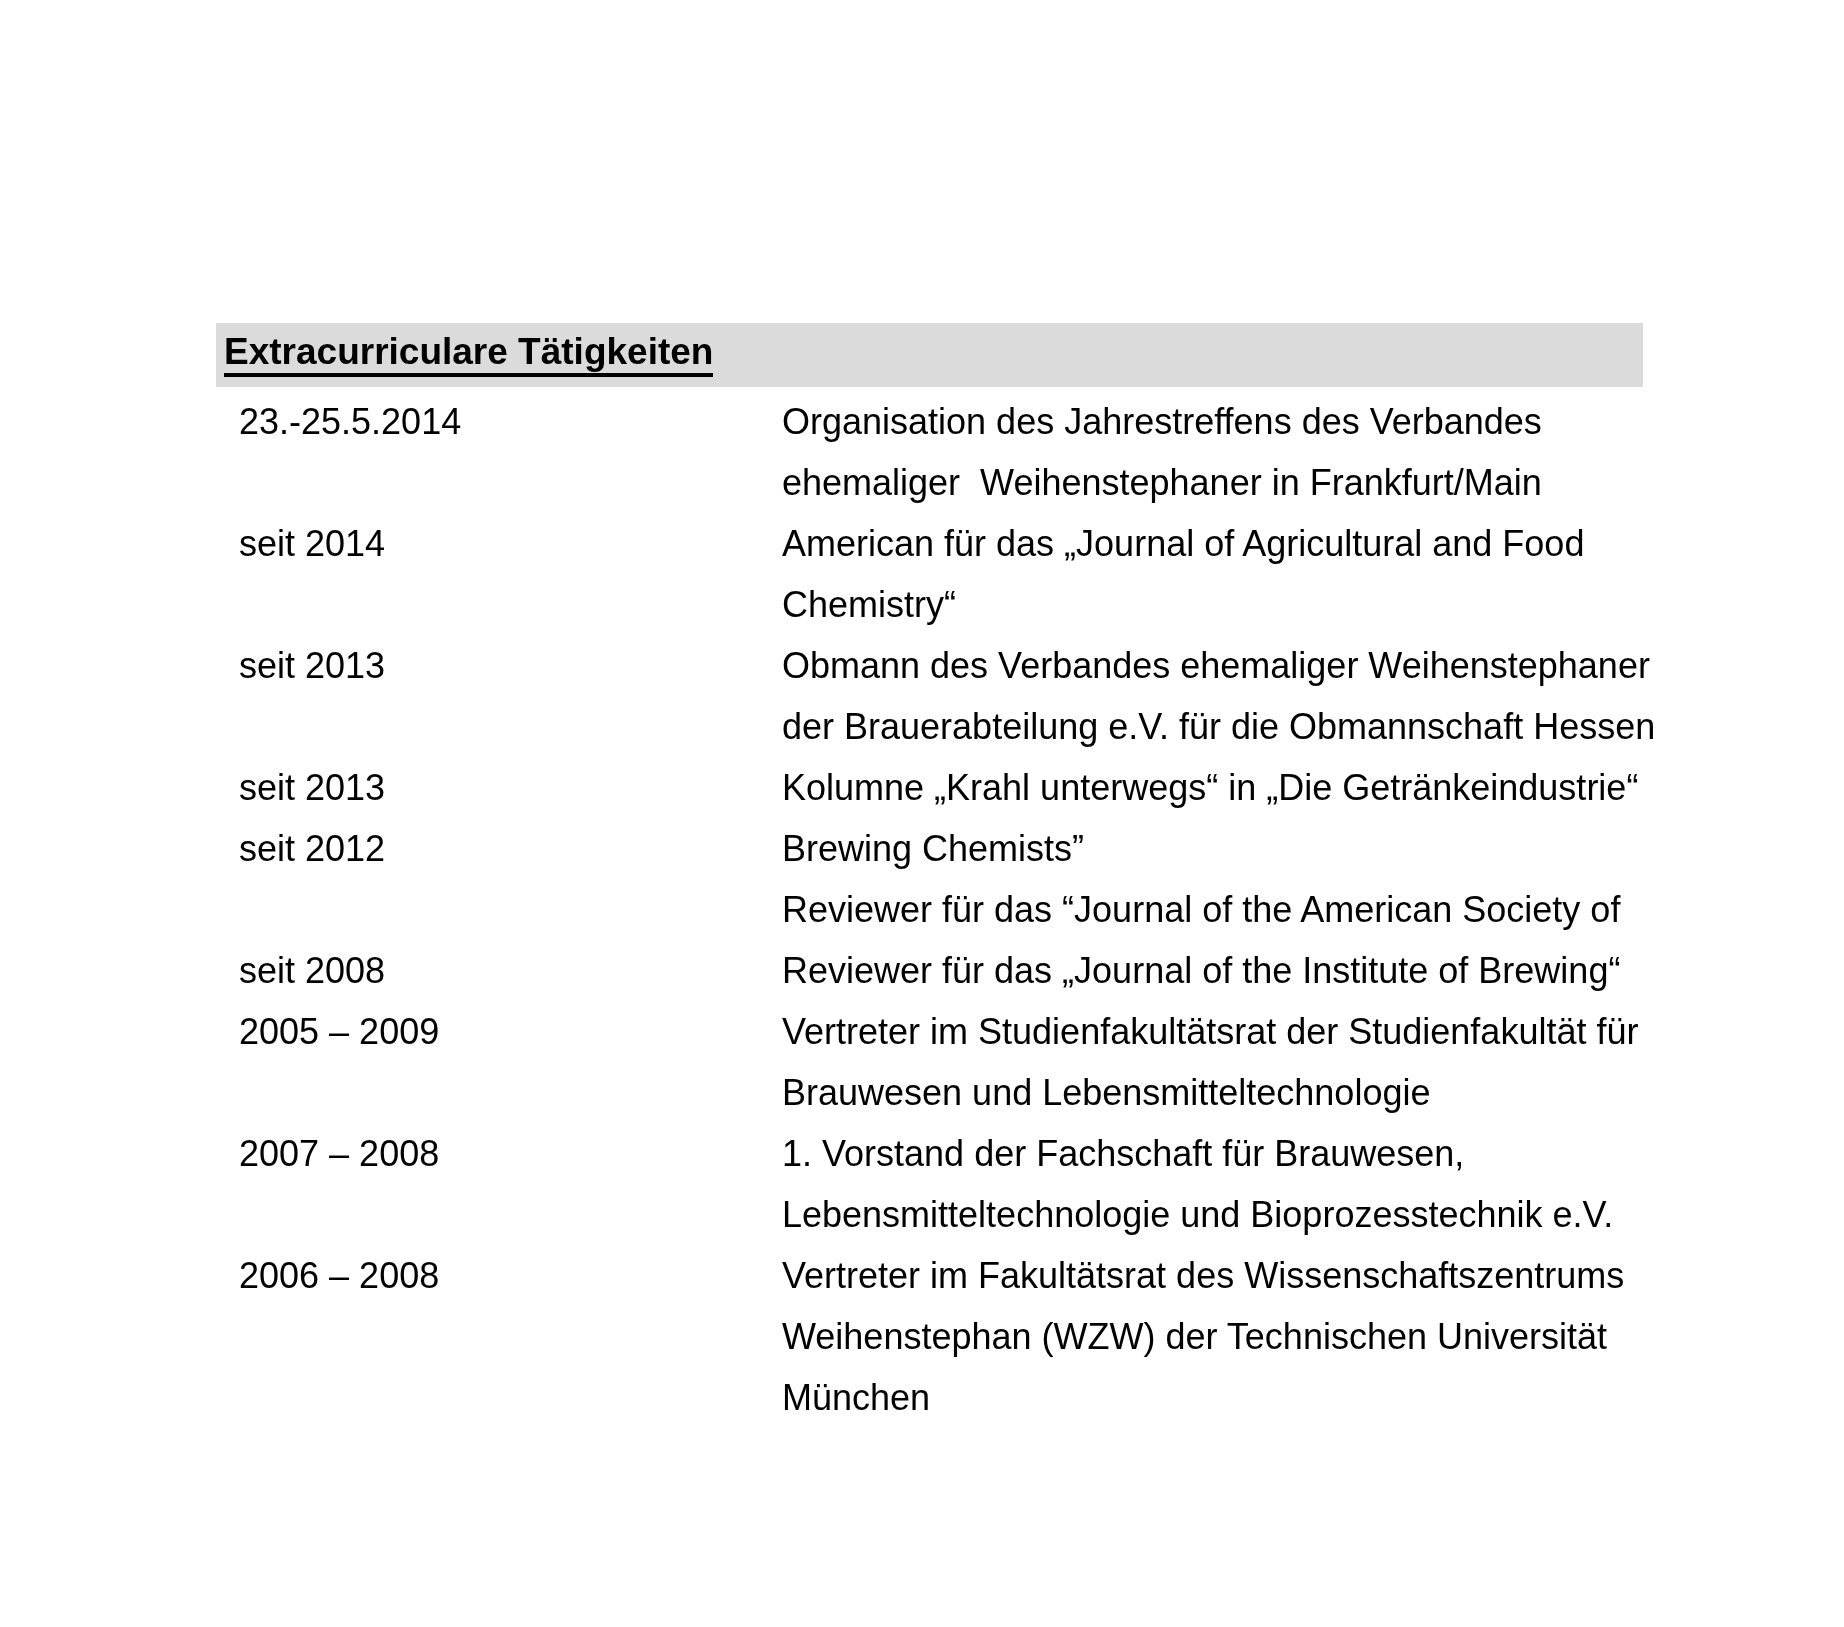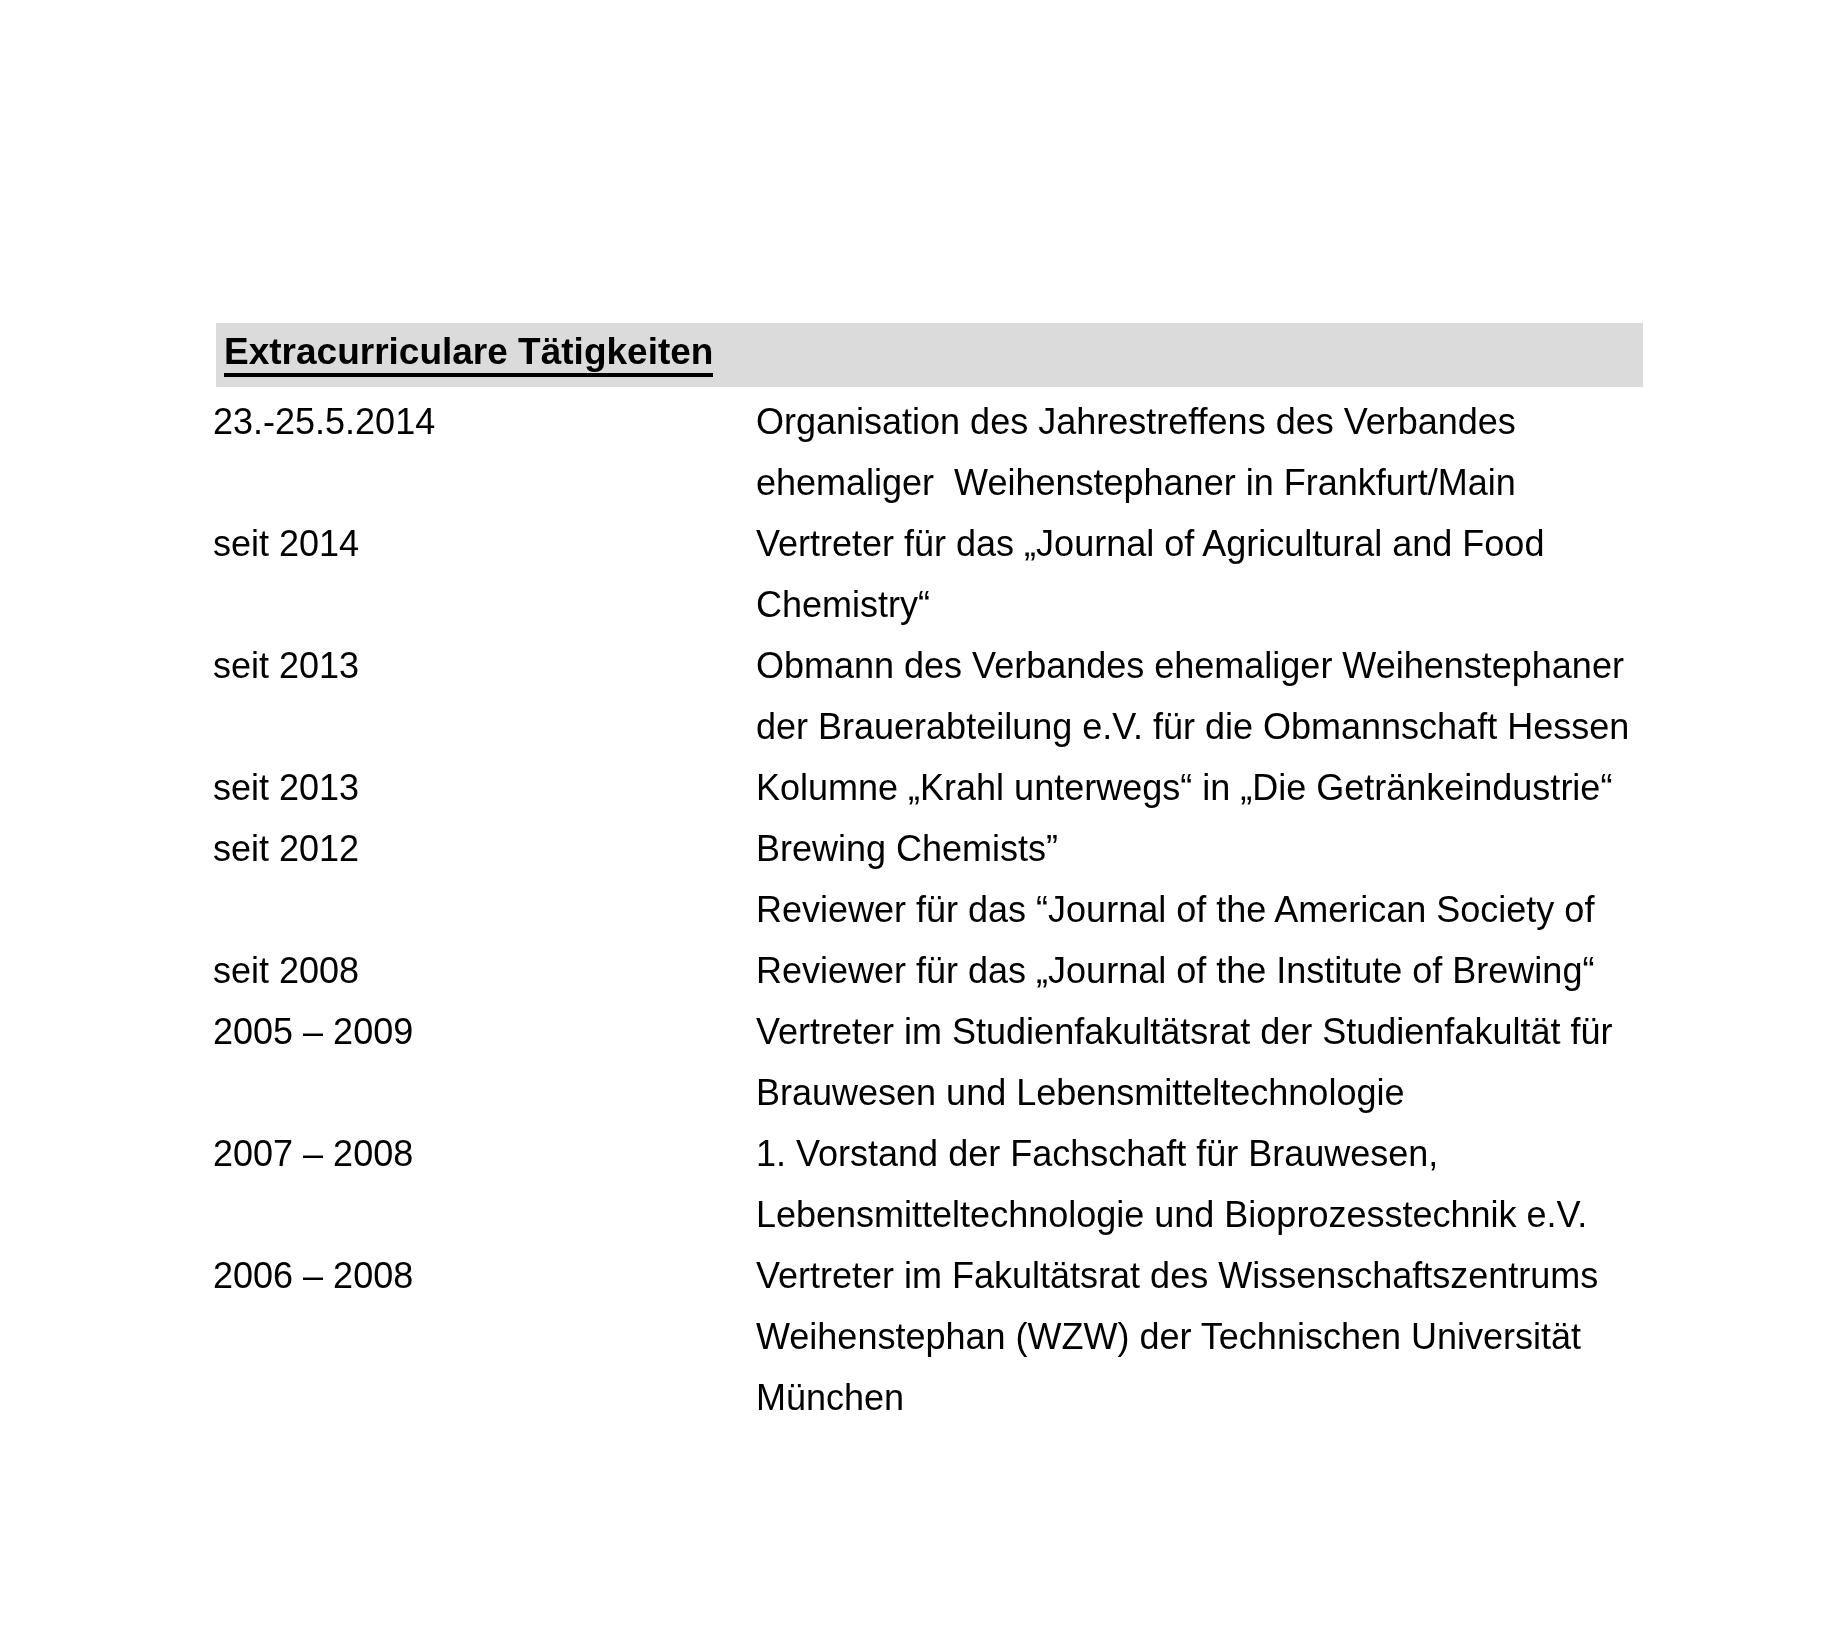--- a/index.html
+++ b/index.html
@@ -44,20 +44,21 @@
   }
   .entry-row {
     display: flex;
     align-items: flex-start;
   }
   .date-cell {
     flex: 0 0 527px;
     width: 527px;
     line-height: 61px;
     white-space: pre;
+    margin-left: 26px;
   }
   .desc-cell {
     flex: 1 1 auto;
     min-width: 0;
   }
   .desc-line {
     line-height: 61px;
     white-space: pre;
     margin-left: 16px;
   }
@@ -74,21 +75,21 @@
     <div class="date-cell">23.-25.5.2014</div>
     <div class="desc-cell">
           <div class="desc-line">Organisation des Jahrestreffens des Verbandes</div>
           <div class="desc-line">ehemaliger  Weihenstephaner in Frankfurt/Main</div>
         </div>
   </div>
 
   <div class="entry-row">
     <div class="date-cell">seit 2014</div>
     <div class="desc-cell">
-          <div class="desc-line">Vertreter für das „Journal of Agricultural and Food</div>
+          <div class="desc-line">American für das „Journal of Agricultural and Food</div>
           <div class="desc-line">Chemistry“</div>
         </div>
   </div>
 
   <div class="entry-row">
     <div class="date-cell">seit 2013</div>
     <div class="desc-cell">
           <div class="desc-line">Obmann des Verbandes ehemaliger Weihenstephaner</div>
           <div class="desc-line">der Brauerabteilung e.V. für die Obmannschaft Hessen</div>
         </div>

